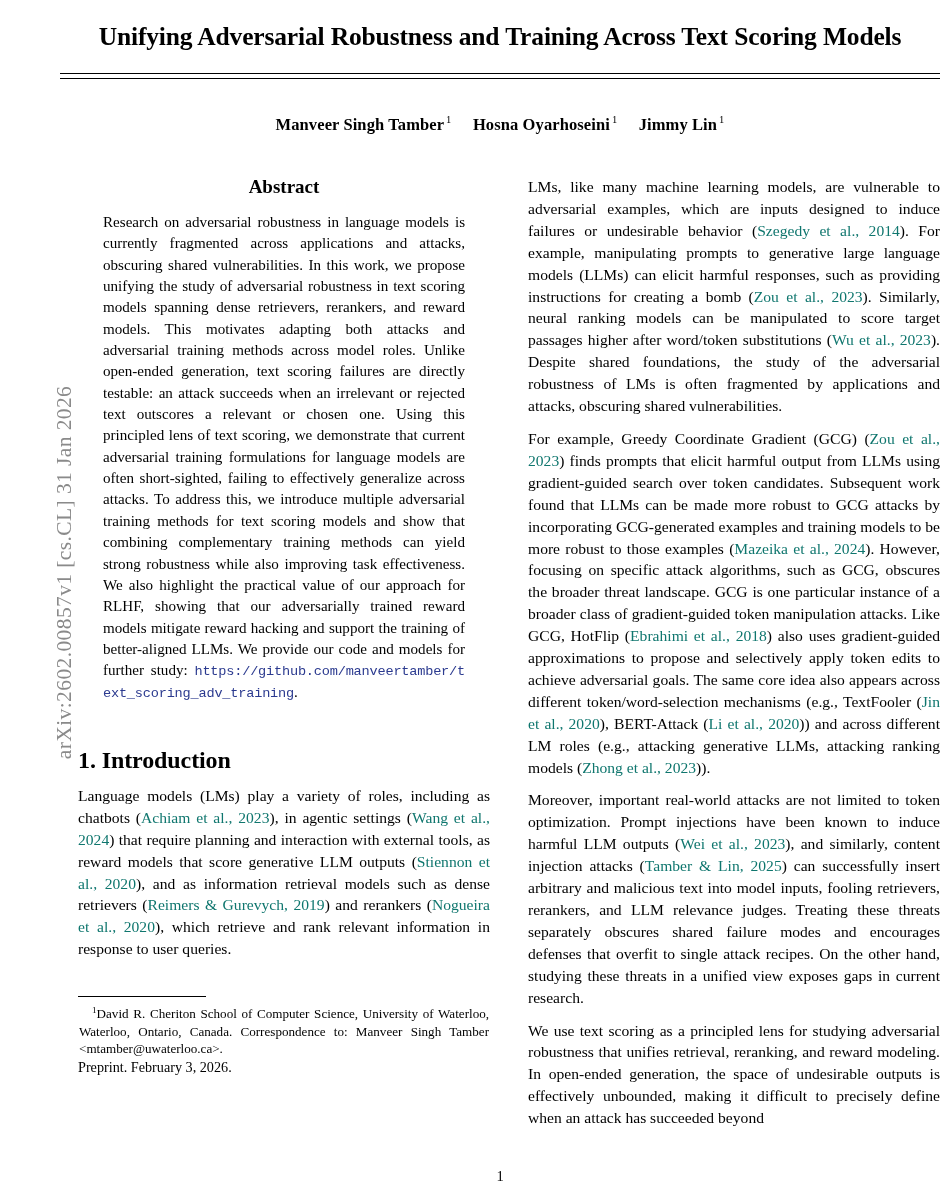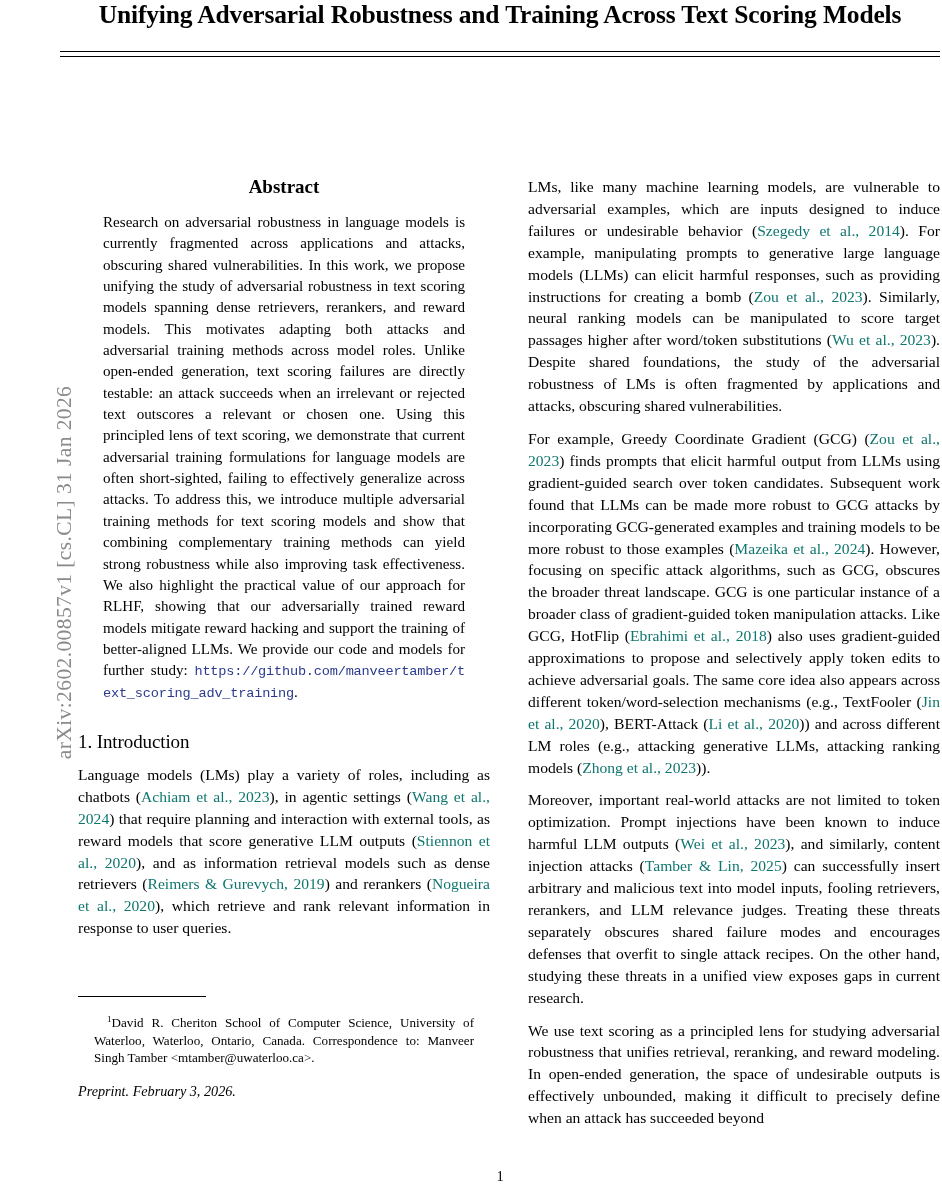--- a/index.html
+++ b/index.html
@@ -36,20 +36,21 @@
   #page {
     position: absolute;
     left: 60px;
     top: 0;
     width: 880px;
     height: 1200px;
   }
 
   
   #title-block {
+    padding-top: 22px;
   }
   #paper-title {
     font-size: 25.5px;
     font-weight: bold;
     text-align: center;
     line-height: 1.2;
     letter-spacing: -0.15px;
     margin: 0;
   }
   .rule-double {
@@ -112,23 +113,23 @@
   .url-mono {
     font-family: "Liberation Mono", "DejaVu Sans Mono", monospace;
     color: #2b3a8f;
     font-size: 13.6px;
     letter-spacing: -0.2px;
     word-break: break-all;
   }
 
   
   .sec-heading {
-    font-size: 19px;
-    font-weight: normal;
-    margin: 28px 0 11px 0;
+    font-size: 24px;
+    font-weight: bold;
+    margin: 44px 0 11px 0;
     letter-spacing: -0.1px;
   }
 
   
   p.body {
     margin: 0 0 11px 0;
     font-size: 15.6px;
     line-height: 1.405;
     text-align: justify;
     text-justify: inter-word;
@@ -147,31 +148,30 @@
   #footnote-rule {
     width: 128px;
     height: 0;
     border-top: 1.1px solid #000;
     margin-bottom: 7px;
   }
   #footnote-text {
     font-size: 13.1px;
     line-height: 1.33;
     text-align: justify;
-    margin: 16px;
+    margin: 1px;
   }
   #footnote-text .fn-sup {
     font-size: 9.2px;
     vertical-align: super;
   }
   .indent-fn { display: inline-block; width: 13px; }
 
   #preprint-line {
     font-size: 14.2px;
-    font-style: italic;
   }
 
   
   #page-number {
     position: absolute;
     left: 0;
     top: 1168px;
     width: 880px;
     text-align: center;
     font-size: 14.5px;
@@ -181,20 +181,27 @@
 <body>
 
 <div id="arxiv-stamp">arXiv:2602.00857v1  [cs.CL]  31 Jan 2026</div>
 
 <div id="page">
 
   <div id="title-block">
     <h1 id="paper-title">Unifying Adversarial Robustness and Training Across Text Scoring Models</h1>
     <div class="rule-double"></div>
 
+    <div id="author-line">
+      <span><span>Manveer Singh Tamber</span><span class="sup">1</span></span>
+      <span class="sep"></span>
+      <span><span>Hosna Oyarhoseini</span><span class="sup">1</span></span>
+      <span class="sep"></span>
+      <span><span>Jimmy Lin</span><span class="sup">1</span></span>
+    </div>
   </div>
 
   <div id="columns">
 
     <div class="col" id="col-left">
 
       <div id="abstract-heading">Abstract</div>
 
       <p id="abstract-body"><span>Research on adversarial robustness in language models is currently fragmented across applications and attacks, obscuring shared vulnerabilities. In this work, we propose unifying the study of adversarial robustness in text scoring models spanning dense retrievers, rerankers, and reward models. This motivates adapting both attacks and adversarial training methods across model roles. Unlike open-ended generation, text scoring failures are directly testable: an attack succeeds when an irrelevant or rejected text outscores a relevant or chosen one. Using this principled lens of text scoring, we demonstrate that current adversarial training formulations for language models are often short-sighted, failing to effectively generalize across attacks. To address this, we introduce multiple adversarial training methods for text scoring models and show that combining complementary training methods can yield strong robustness while also improving task effectiveness. We also highlight the practical value of our approach for RLHF, showing that our adversarially trained reward models mitigate reward hacking and support the training of better-aligned LLMs. We provide our code and models for further study: </span><span class="url-mono">https://github.com/manveertamber/text_scoring_adv_training</span><span>.</span></p>
 

